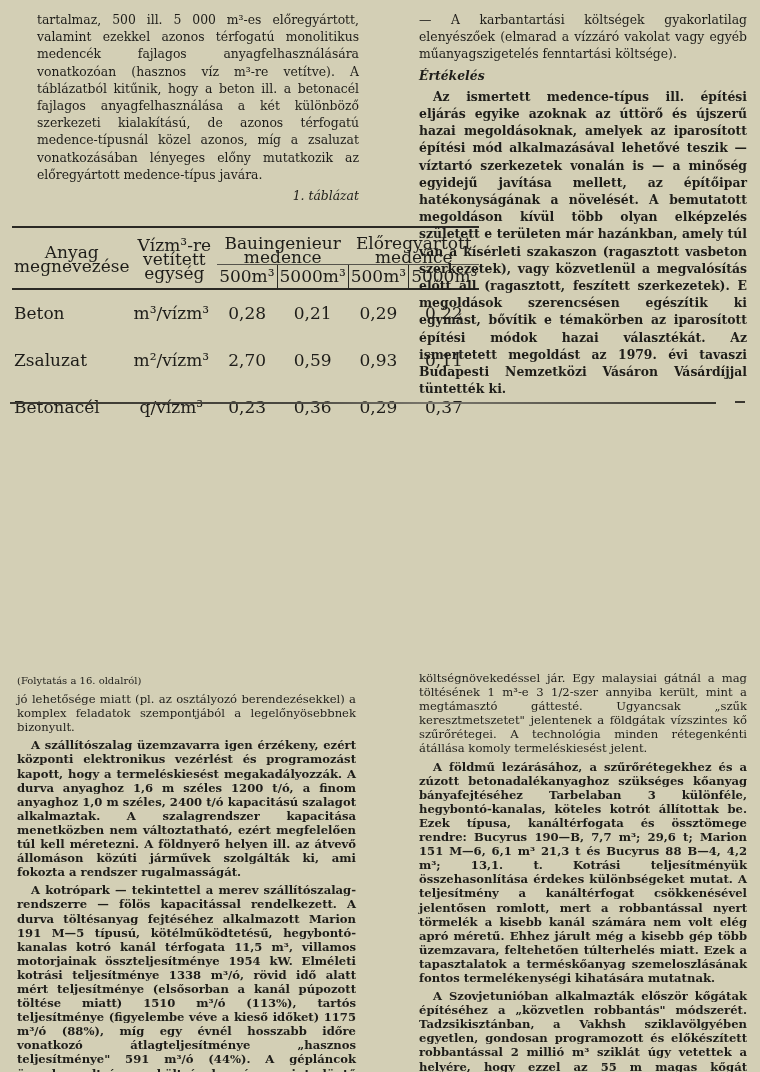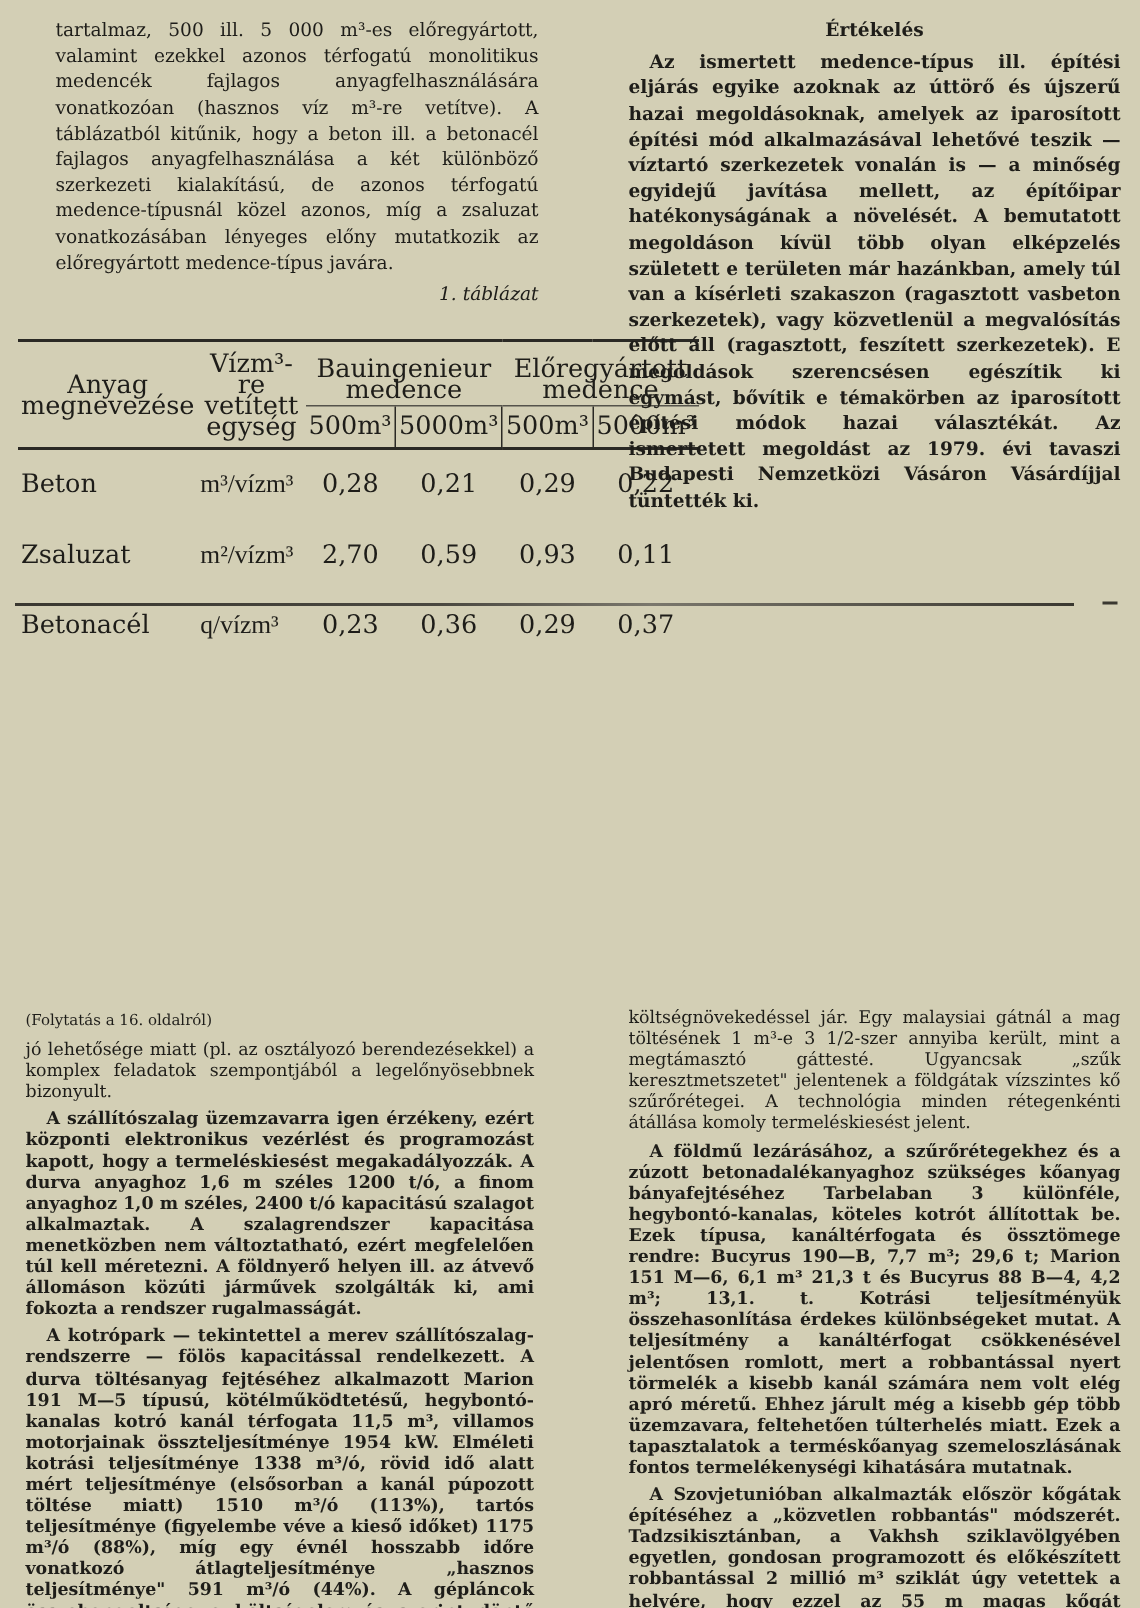--- a/index.html
+++ b/index.html
@@ -17,34 +17,34 @@
     line-height: 17.2px;
     text-align: justify;
     hyphens: none;
   }
   .col p { margin: 4px; }
   .indent { text-indent: 14px; font-weight: bold; }
   #top-left { left: 33px; top: 7px; width: 330px; }
   #top-right { left: 415px; top: 7px; width: 336px; }
   #bot-left { left: 13px; top: 670px; width: 347px; font-size: 11.6px; line-height: 14.1px; }
   #bot-right { left: 415px; top: 667px; width: 336px; font-size: 11.6px; line-height: 14.1px; }
-  .heading { text-align: center; font-weight: bold; margin: 12px 0 8px; }
+  .heading { text-align: left; font-weight: bold; margin: 12px 0 8px; font-style: italic; }
   .table-caption { text-align: right; font-style: italic; margin-top: 14px; margin-right: 8px; }
   table.data {
     position: absolute; left: 12px; top: 226px; width: 351px;
     border-collapse: collapse; font-size: 17px; line-height: 14px;
   }
   table.data th { font-weight: normal; vertical-align: middle; padding: 0 2px; }
   table.data thead tr.r1 th { border-top: 2px solid #2a2924; padding-top: 8px; }
   table.data thead tr.r2 th { border-top: 1px solid #55534b; border-bottom: 2px solid #2a2924; padding: 4px 2px 5px; }
   table.data thead th.sub + th.sub { border-left: 1px solid #2a2924; }
   table.data thead th.vcell { border-bottom: 2px solid #2a2924; padding-bottom: 6px; }
   table.data tbody td { padding: 15px 2px; height: 17px; }
   table.data tbody tr:first-child td { padding-top: 14px; }
-  table.data td.unit { text-align: left; padding-right: 8px; font-family: Liberation Serif, serif; }
+  table.data td.unit { text-align: center; padding-right: 8px; }
   table.data td.num { text-align: center; }
   .rule {
     position: absolute; left: 10px; top: 402px; width: 706px; height: 2px;
     background: linear-gradient(90deg, #3a3830 0%, #4a4840 40%, #7a776c 60%, #3a3830 100%);
   }
   .rule-tail { position: absolute; left: 735px; top: 401px; width: 10px; height: 2px; background: #3a3830; }
   .continued { margin-bottom: 14px; font-size: 10px; }
   .source { font-style: italic; margin-top: 6px; }
 </style>
 </head>
@@ -92,20 +92,21 @@
       <td class="unit">q/vízm³</td>
       <td class="num">0,23</td>
       <td class="num">0,36</td>
       <td class="num">0,29</td>
       <td class="num">0,37</td>
     </tr>
   </tbody>
 </table>
 
 <div class="col" id="top-right">
+  <p>— A karbantartási költségek gyakorlatilag elenyészőek (elmarad a vízzáró vakolat vagy egyéb műanyagszigetelés fenntartási költsége).</p>
   <p class="heading">Értékelés</p>
   <p class="indent">Az ismertett medence-típus ill. építési eljárás egyike azoknak az úttörő és újszerű hazai megoldásoknak, amelyek az iparosított építési mód alkalmazásával lehetővé teszik — víztartó szerkezetek vonalán is — a minőség egyidejű javítása mellett, az építőipar hatékonyságának a növelését. A bemutatott megoldáson kívül több olyan elképzelés született e területen már hazánkban, amely túl van a kísérleti szakaszon (ragasztott vasbeton szerkezetek), vagy közvetlenül a megvalósítás előtt áll (ragasztott, feszített szerkezetek). E megoldások szerencsésen egészítik ki egymást, bővítik e témakörben az iparosított építési módok hazai választékát. Az ismertetett megoldást az 1979. évi tavaszi Budapesti Nemzetközi Vásáron Vásárdíjjal tüntették ki.</p>
 </div>
 
 <div class="rule"></div>
 <div class="rule-tail"></div>
 
 <div class="col" id="bot-left">
   <p class="continued">(Folytatás a 16. oldalról)</p>
   <p>jó lehetősége miatt (pl. az osztályozó berendezésekkel) a komplex feladatok szempontjából a legelőnyösebbnek bizonyult.</p>

